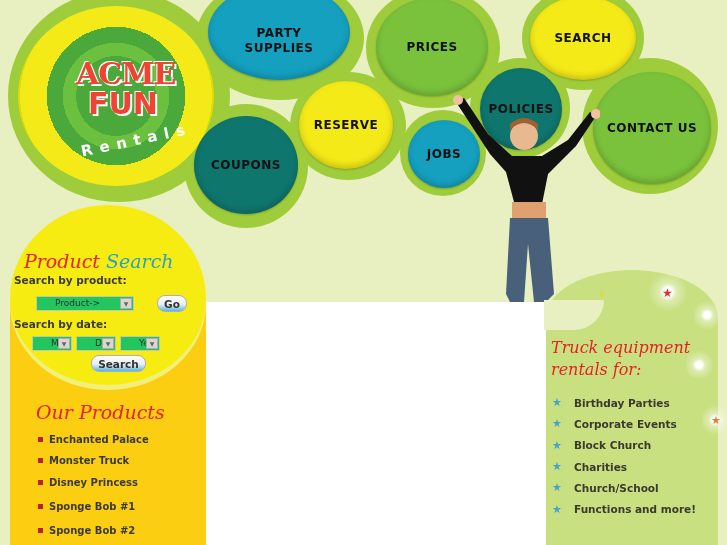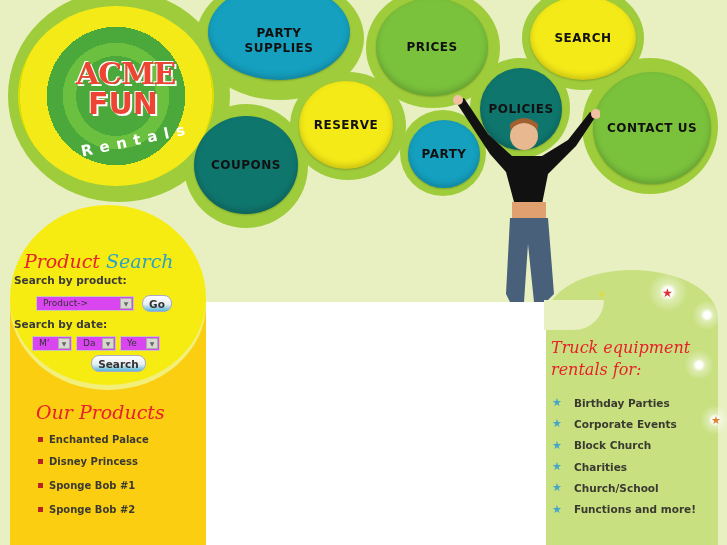--- a/index.html
+++ b/index.html
@@ -30,22 +30,22 @@
   .kid { position: absolute; left: 450px; top: 94px; width: 150px; height: 222px; }
 
   
   .sidebar { position: absolute; left: 10px; top: 302px; width: 196px; height: 243px; background: #fcce12; }
   .search-disc { position: absolute; left: 10px; top: 205px; width: 196px; height: 180px; border-radius: 50% 50% 50% 50% / 52% 52% 48% 48%;
                  background: #f7ec12; box-shadow: 0 5px 0 #f2f07a; }
   .ps-title { position: absolute; left: 24px; top: 250px; font-family: "DejaVu Serif", serif; font-style: italic; font-size: 19px; }
   .ps-title .w1 { color: #e8202a; }
   .ps-title .w2 { color: #2aa0c8; }
   .label { position: absolute; font-size: 10.5px; font-weight: bold; color: #3a3a3a; }
-  .select { position: absolute; height: 15px; background: #d946ef; border: 1px solid #c8c8a8; font-size: 9px; color: #333;
-            padding-left: 6px; line-height: 13px; overflow: hidden; white-space: nowrap; cursor: pointer; }
+  .select { position: absolute; height: 15px; background: #22c55e; border: 1px solid #c8c8a8; font-size: 9px; color: #333;
+            padding-left: 18px; line-height: 13px; overflow: hidden; white-space: nowrap; cursor: pointer; }
   .select .arrow { position: absolute; right: 1px; top: 1px; width: 12px; height: 11px; background: #d8d8d0;
                    border: 1px solid #aaa; font-size: 6px; color: #666; text-align: center; line-height: 10px; }
   .btn { position: absolute; height: 17px; border-radius: 8px; font-size: 10.5px; font-weight: bold; color: #333;
          background: linear-gradient(#fff 0%, #e8eef2 55%, #56b8d8 100%); border: 1px solid #aac; display: flex;
          align-items: center; justify-content: center; cursor: pointer; }
 
   .op-title { position: absolute; left: 36px; top: 401px; font-family: "DejaVu Serif", serif; font-style: italic; font-size: 19px; color: #e8202a; }
   .prod-list { position: absolute; left: 38px; top: 428px; list-style: none; }
   .prod-list li { font-size: 10px; font-weight: bold; color: #3a3a30; display: flex; align-items: center; cursor: pointer; }
   .bullet { width: 5px; height: 5px; background: #b82222; margin-right: 6px; display: inline-block; }
@@ -93,21 +93,21 @@
 <div class="circle c-yellow" style="left:530px;top:-4px;width:106px;height:84px;">
   <span>SEARCH</span>
 </div>
 <div class="circle c-red" style="left:480px;top:68px;width:82px;height:82px;">
   <span>POLICIES</span>
 </div>
 <div class="circle c-yellow" style="left:299px;top:81px;width:94px;height:88px;">
   <span>RESERVE</span>
 </div>
 <div class="circle c-blue" style="left:408px;top:120px;width:72px;height:68px;">
-  <span>PARTY</span>
+  <span>JOBS</span>
 </div>
 <div class="circle c-green" style="left:593px;top:72px;width:118px;height:112px;">
   <span>CONTACT US</span>
 </div>
 <div class="circle c-red" style="left:194px;top:116px;width:104px;height:98px;">
   <span>COUPONS</span>
 </div>
 
 <svg class="kid" viewBox="0 0 150 222">
   <path d="M6 8 L40 60 L56 78 L64 108 L92 110 L98 80 L126 52 L146 22 L140 18 L118 46 L92 62 L62 62 L38 40 L14 4 Z" fill="#111"></path>
@@ -126,21 +126,21 @@
 <div class="ps-title">
   <span class="w1">Product</span>
   <span class="w2">Search</span>
 </div>
 <div class="label" style="left:14px;top:274px;">Search by product:</div>
 
 <div class="select" style="left:36px;top:296px;width:98px;">
   <span>Product-&gt;</span>
   <span class="arrow">▼</span>
 </div>
-<div class="btn" style="left:142px;top:295px;width:30px;">Go</div>
+<div class="btn" style="left:157px;top:295px;width:30px;">Go</div>
 
 <div class="label" style="left:14px;top:318px;">Search by date:</div>
 
 <div class="select" style="left:32px;top:336px;width:40px;">
   <span>M‘</span>
   <span class="arrow">▼</span>
 </div>
 <div class="select" style="left:76px;top:336px;width:40px;">
   <span>Da</span>
   <span class="arrow">▼</span>
@@ -149,20 +149,24 @@
   <span>Ye</span>
   <span class="arrow">▼</span>
 </div>
 <div class="btn" style="left:91px;top:355px;width:55px;">Search</div>
 
 <div class="op-title">Our Products</div>
 <ul class="prod-list">
   <li style="height:22px;">
       <span class="bullet"></span>
       <span>Enchanted Palace</span>
+    </li>
+  <li style="height:21px;">
+      <span class="bullet"></span>
+      <span>Monster Truck</span>
     </li>
   <li style="height:23px;">
       <span class="bullet"></span>
       <span>Disney Princess</span>
     </li>
   <li style="height:24px;">
       <span class="bullet"></span>
       <span>Sponge Bob #1</span>
     </li>
   <li style="height:24px;">

